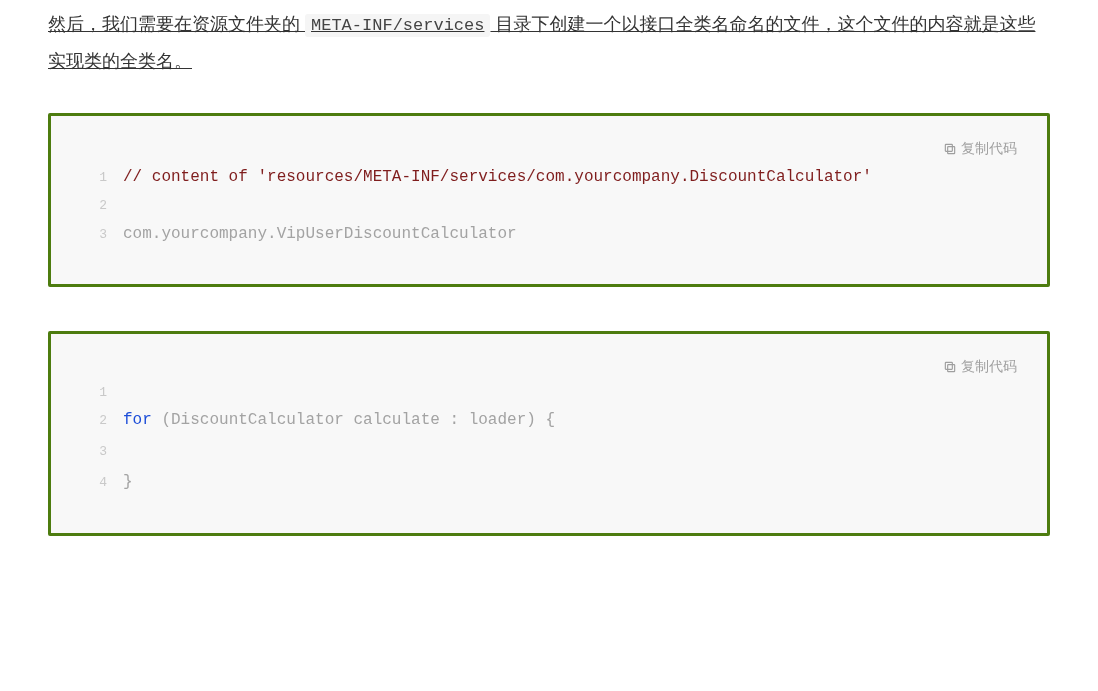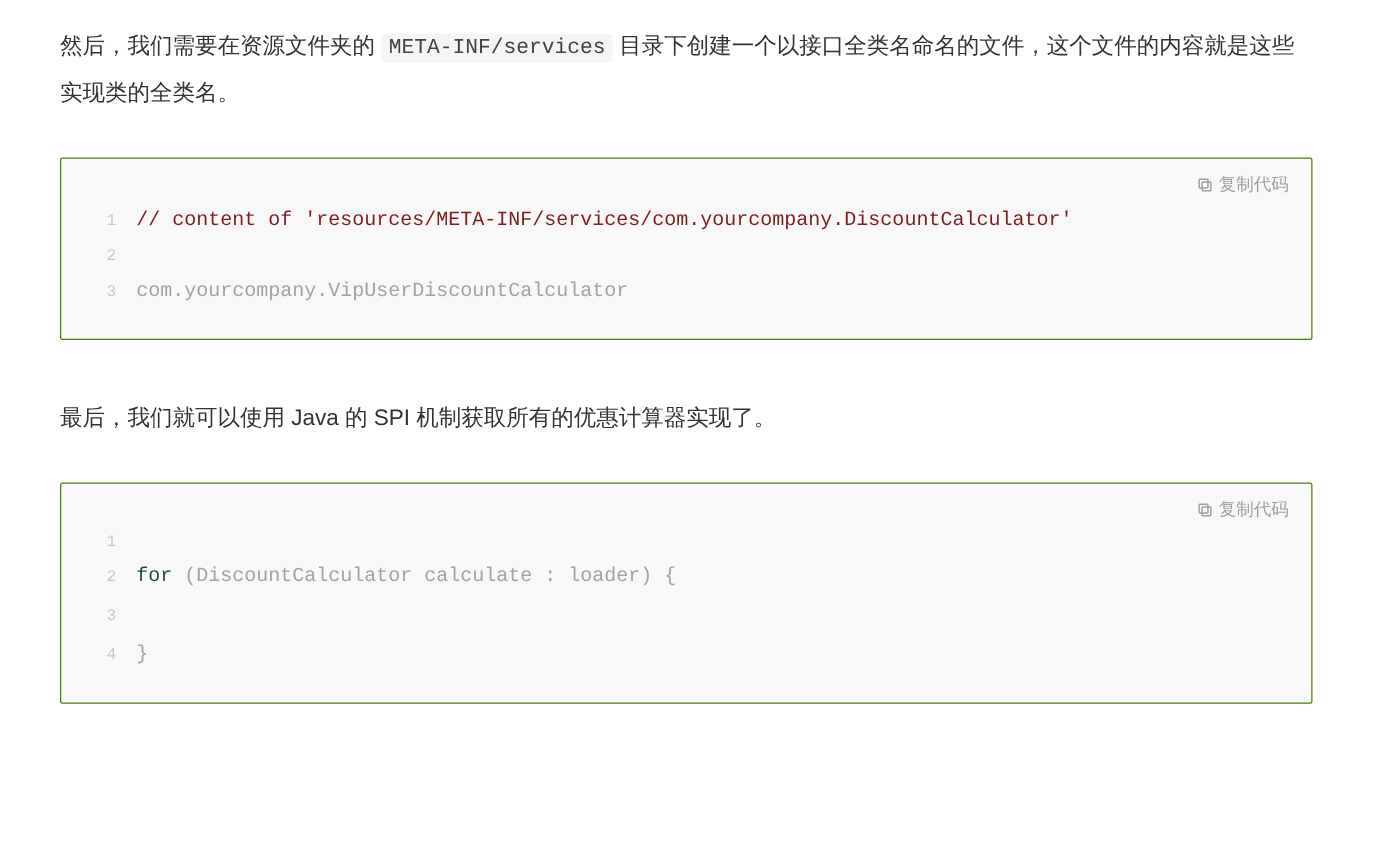--- a/index.html
+++ b/index.html
@@ -10,37 +10,38 @@
     font-family: -apple-system, BlinkMacSystemFont, "Segoe UI", "PingFang SC", "Hiragino Sans GB", "Microsoft YaHei", sans-serif;
     width: 1098px;
   }
   .content {
     padding: 6px 48px 24px 48px;
   }
   .paragraph {
     font-size: 18px;
     line-height: 2;
     color: #333333;
-    margin: 12px 0 34px 0;
+    margin: 0 0 34px 0;
+    text-decoration: underline;
   }
   .inline-code {
     font-family: Menlo, Monaco, Consolas, "Courier New", monospace;
     background: #f5f5f5;
     padding: 2px 6px;
     border-radius: 3px;
     color: #444;
     font-size: 17px;
   }
   .code-block {
     background: #f8f8f8;
-    border: 1px solid #4d7c0f;
+    border: 3px solid #4d7c0f;
     border-radius: 2px;
     margin: 0 0 44px 0;
     position: relative;
-    padding: 4px;
+    padding: 16px;
   }
   .copy-row {
     text-align: right;
     padding: 8px 14px 0 14px;
     color: #9f9f9f;
     font-size: 14px;
     cursor: pointer;
     display: flex;
     justify-content: flex-end;
     align-items: center;
@@ -67,21 +68,21 @@
     color: #c9c9c9;
     width: 26px;
     flex: 0 0 26px;
     text-align: right;
     margin-right: 16px;
     user-select: none;
     font-size: 13px;
   }
   .tok-comment { color: #7f1d1d; }
   .tok-plain   { color: #a3a3a3; }
-  .tok-keyword { color: #14532d; }
+  .tok-keyword { color: #1d4ed8; }
   .tok-indent  { white-space: pre; }
 </style>
 </head>
 <body>
 
 <div class="content">
 
   <p class="paragraph">
     <span>然后，我们需要在资源文件夹的 </span><code class="inline-code">META-INF/services</code><span> 目录下创建一个以接口全类名命名的文件，这个文件的内容就是这些实现类的全类名。</span>
   </p>
@@ -104,21 +105,20 @@
         <div class="code-line">
           <span class="line-num">2</span>
         </div>
         <div class="code-line">
           <span class="line-num">3</span>
           <span><span class="tok-plain">com.yourcompany.VipUserDiscountCalculator</span></span>
         </div>
       </div>
   </div>
 
-  <p class="paragraph">最后，我们就可以使用 Java 的 SPI 机制获取所有的优惠计算器实现了。</p>
 
   <div class="code-block">
     <div class="copy-row">
       <span class="copy-icon">
         <svg width="14" height="14" viewBox="0 0 24 24" fill="none" stroke="#9f9f9f" stroke-width="2">
           <rect x="8" y="8" width="12" height="12" rx="1"></rect>
           <rect x="4" y="4" width="12" height="12" rx="1"></rect>
         </svg>
       </span>
       <span>复制代码</span>

